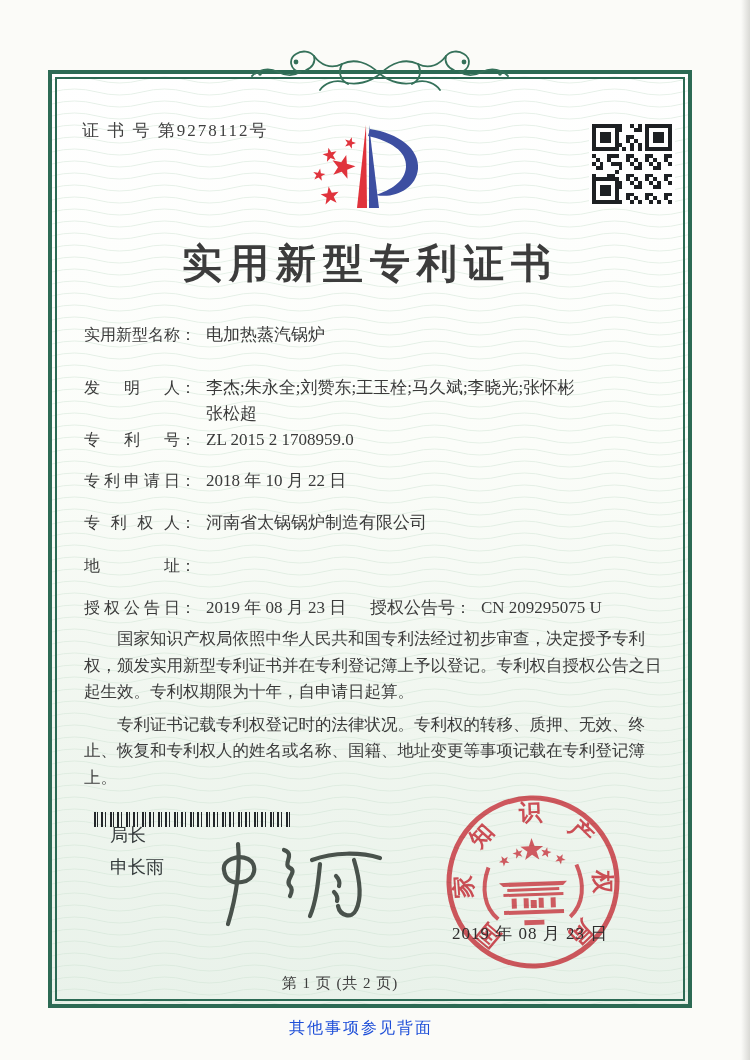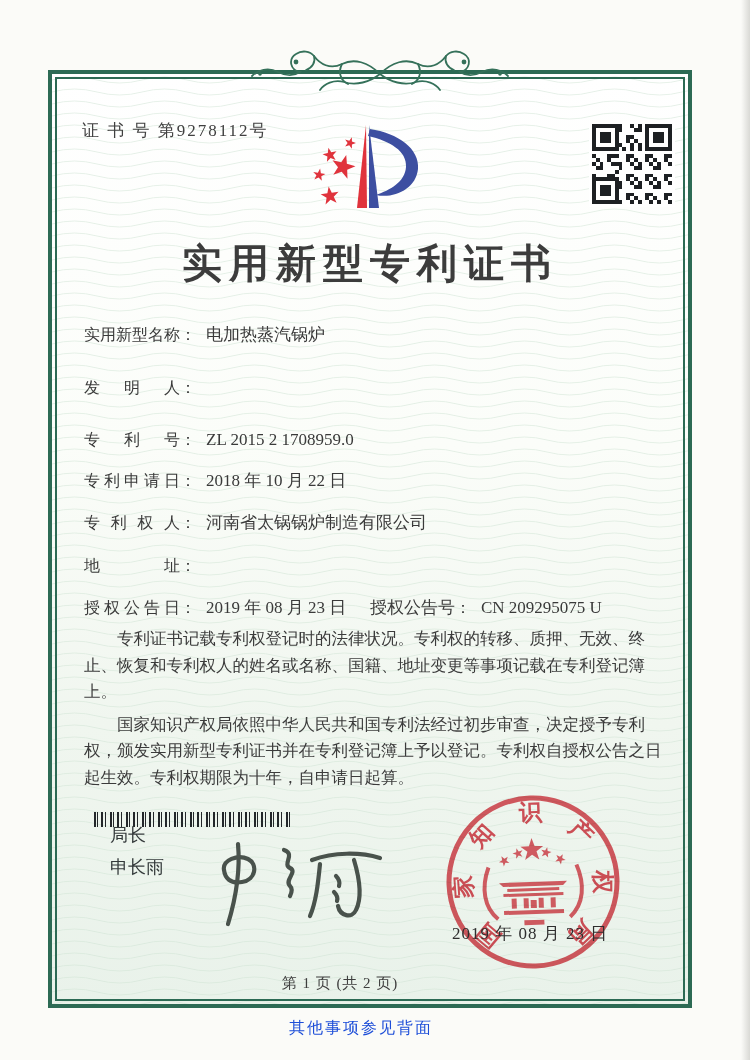--- a/index.html
+++ b/index.html
@@ -561,20 +561,22 @@
 <div class="title">实用新型专利证书</div>
 
 <div class="frow" style="top:322px">
   <span class="flabel">实用新型名称</span>
     <span class="fcolon">：</span>
   <span class="fvalue">电加热蒸汽锅炉</span>
 </div>
 <div class="frow" style="top:375px">
   <span class="flabel">发明人</span>
     <span class="fcolon">：</span>
+  <span class="fvalue">李杰;朱永全;刘赞东;王玉栓;马久斌;李晓光;张怀彬
+张松超</span>
 </div>
 <div class="frow" style="top:427px">
   <span class="flabel">专利号</span>
     <span class="fcolon">：</span>
   <span class="fvalue">ZL 2015 2 1708959.0</span>
 </div>
 <div class="frow" style="top:468px">
   <span class="flabel">专利申请日</span>
     <span class="fcolon">：</span>
   <span class="fvalue">2018 年 10 月 22 日</span>
@@ -593,22 +595,22 @@
     <span class="fcolon">：</span>
   <span class="fvalue">2019 年 08 月 23 日</span>
   <span class="gpair2">
     <span>授权公告号</span>
       <span class="fcolon">：</span>
     <span class="fvalue">CN 209295075 U</span>
   </span>
 </div>
 
 <div class="paras">
+  <p>国家知识产权局依照中华人民共和国专利法经过初步审查，决定授予专利权，颁发实用新型专利证书并在专利登记簿上予以登记。专利权自授权公告之日起生效。专利权期限为十年，自申请日起算。</p>
   <p>专利证书记载专利权登记时的法律状况。专利权的转移、质押、无效、终止、恢复和专利权人的姓名或名称、国籍、地址变更等事项记载在专利登记簿上。</p>
-  <p>国家知识产权局依照中华人民共和国专利法经过初步审查，决定授予专利权，颁发实用新型专利证书并在专利登记簿上予以登记。专利权自授权公告之日起生效。专利权期限为十年，自申请日起算。</p>
 </div>
 
 <div class="barcode"></div>
 
 <div class="signer">
   <div>局长</div>
   <div>申长雨</div>
 </div>
 
 <svg class="signature" width="185" height="95" viewBox="0 0 185 95">

